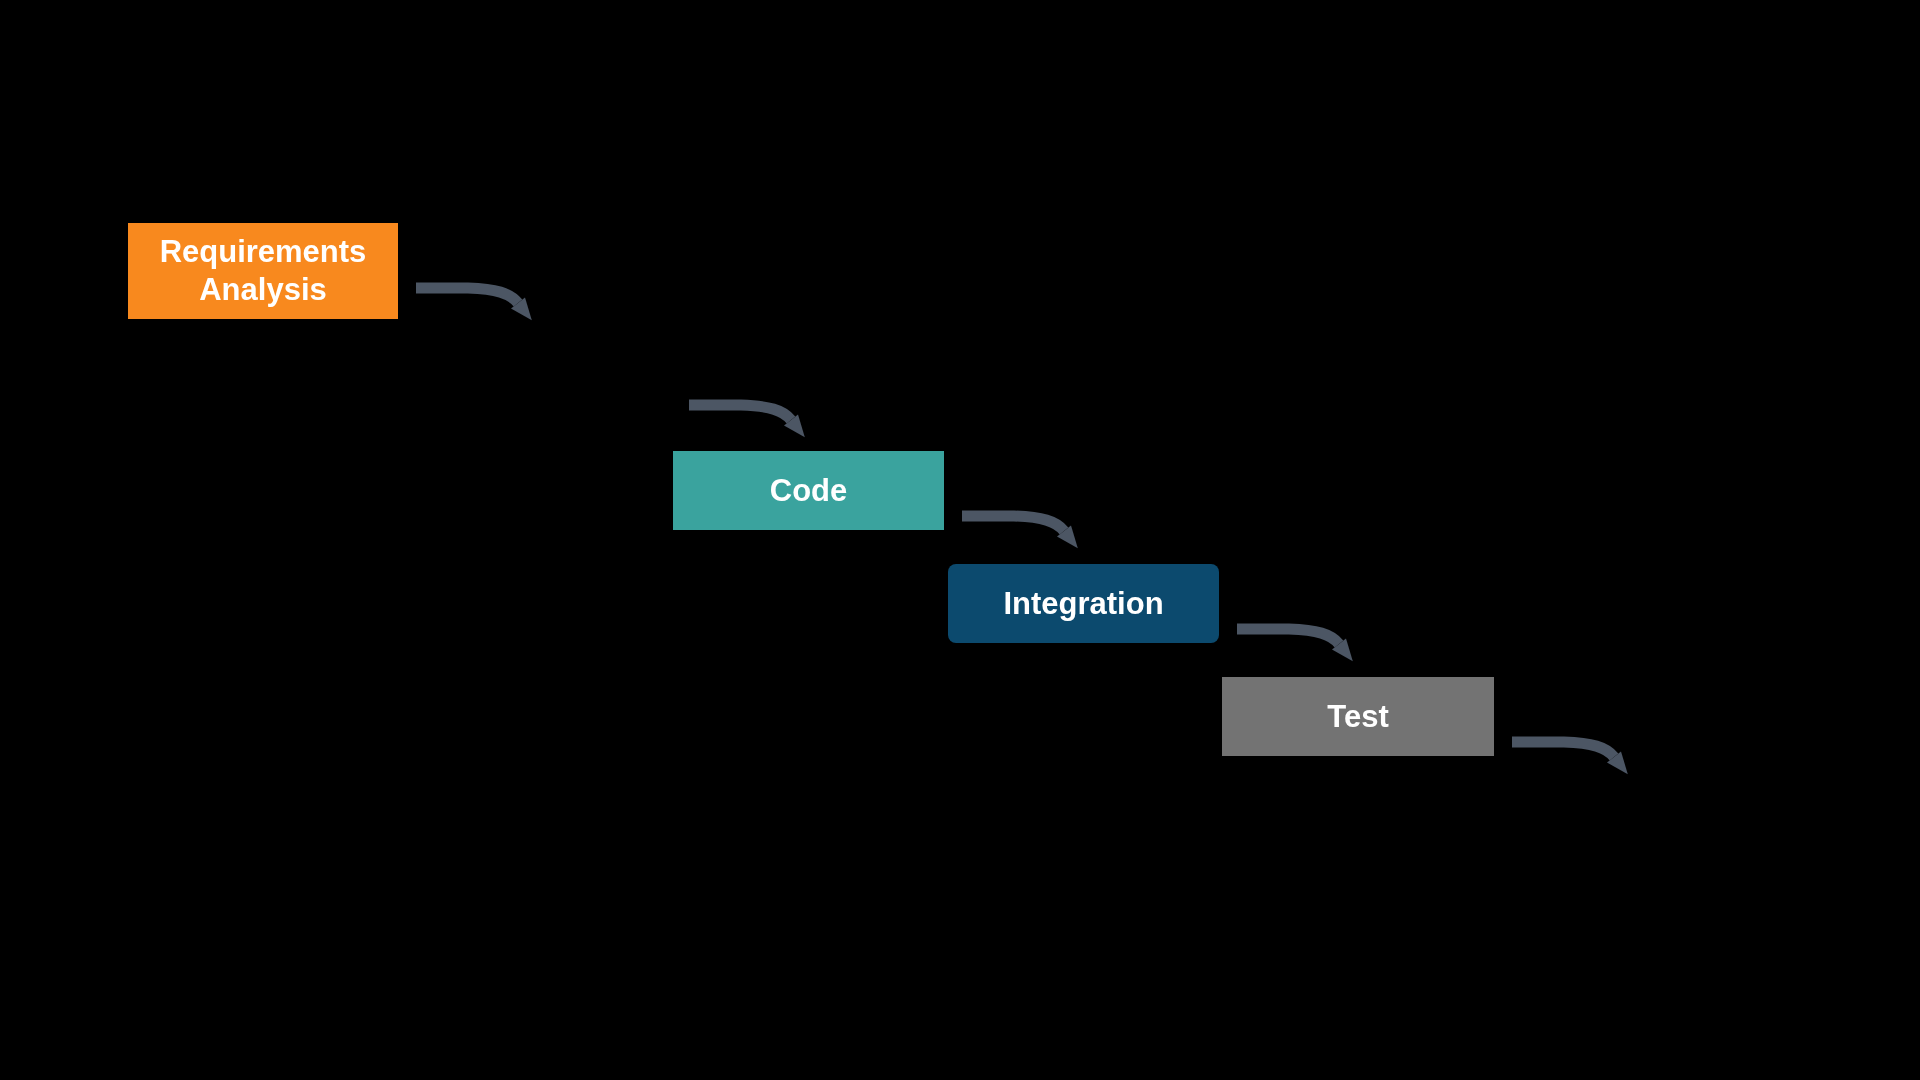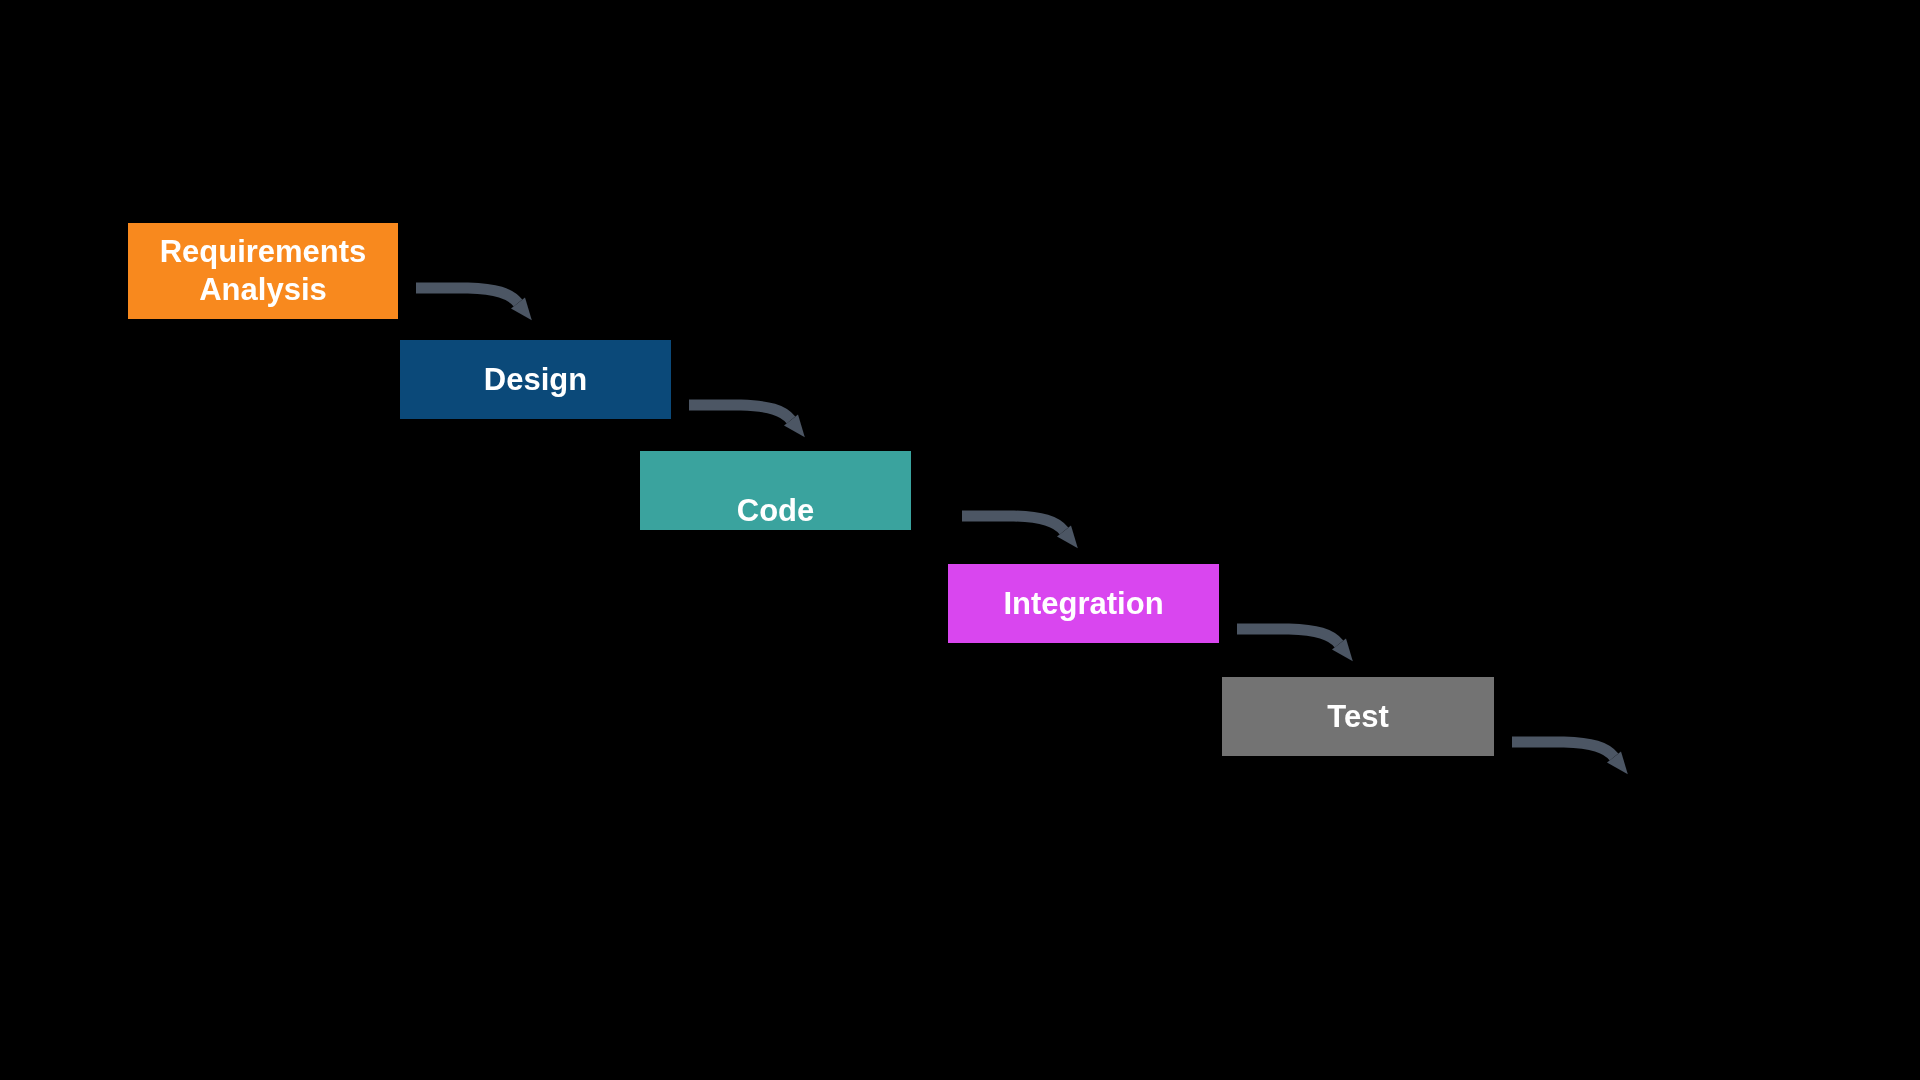--- a/index.html
+++ b/index.html
@@ -22,21 +22,21 @@
     align-items: center;
     justify-content: center;
     text-align: center;
     font-weight: 700;
     font-size: 31px;
     line-height: 38px;
     padding: 0 0;
   }
   .step-1 { left: 128px;  top: 223px; height: 96px; width: 270px; }
   .step-2 { left: 400px;  top: 340px; }
-  .step-3 { left: 640px;  top: 451px; align-items: flex-end; }
+  .step-3 { left: 673px;  top: 451px; }
   .step-4 { left: 948px;  top: 564px; }
   .step-5 { left: 1222px; top: 677px; width: 272px; }
   .step-6 { left: 1495px; top: 789px; width: 272px; }
   .arrow {
     position: absolute;
     width: 122px;
     height: 44px;
     overflow: visible;
   }
   .arrow-1 { left: 416px;  top: 282px; }
@@ -56,29 +56,26 @@
     </g>
   </defs>
 </svg>
 
 <div class="canvas" style="color: rgb(255, 255, 255);">
 
   <div class="step step-1" style="background-color: rgb(248, 137, 30);">
     <span>Requirements Analysis</span>
   </div>
 
-  <div class="step step-2" style="background-color: rgb(11, 73, 121);">
-    <span>Design</span>
-  </div>
 
   <div class="step step-3" style="background-color: rgb(58, 163, 158);">
     <span>Code</span>
   </div>
 
-  <div class="step step-4" style="background-color: #d946ef;">
+  <div class="step step-4" style="background-color: #0c4a6e; border-radius: 8px;">
     <span>Integration</span>
   </div>
 
   <div class="step step-5" style="background-color: #737373;">
     <span>Test</span>
   </div>
 
 
   <svg class="arrow arrow-1" viewBox="0 0 122 44" style="color: rgb(76, 86, 100);">
     <use href="#arrow-shape"></use>

